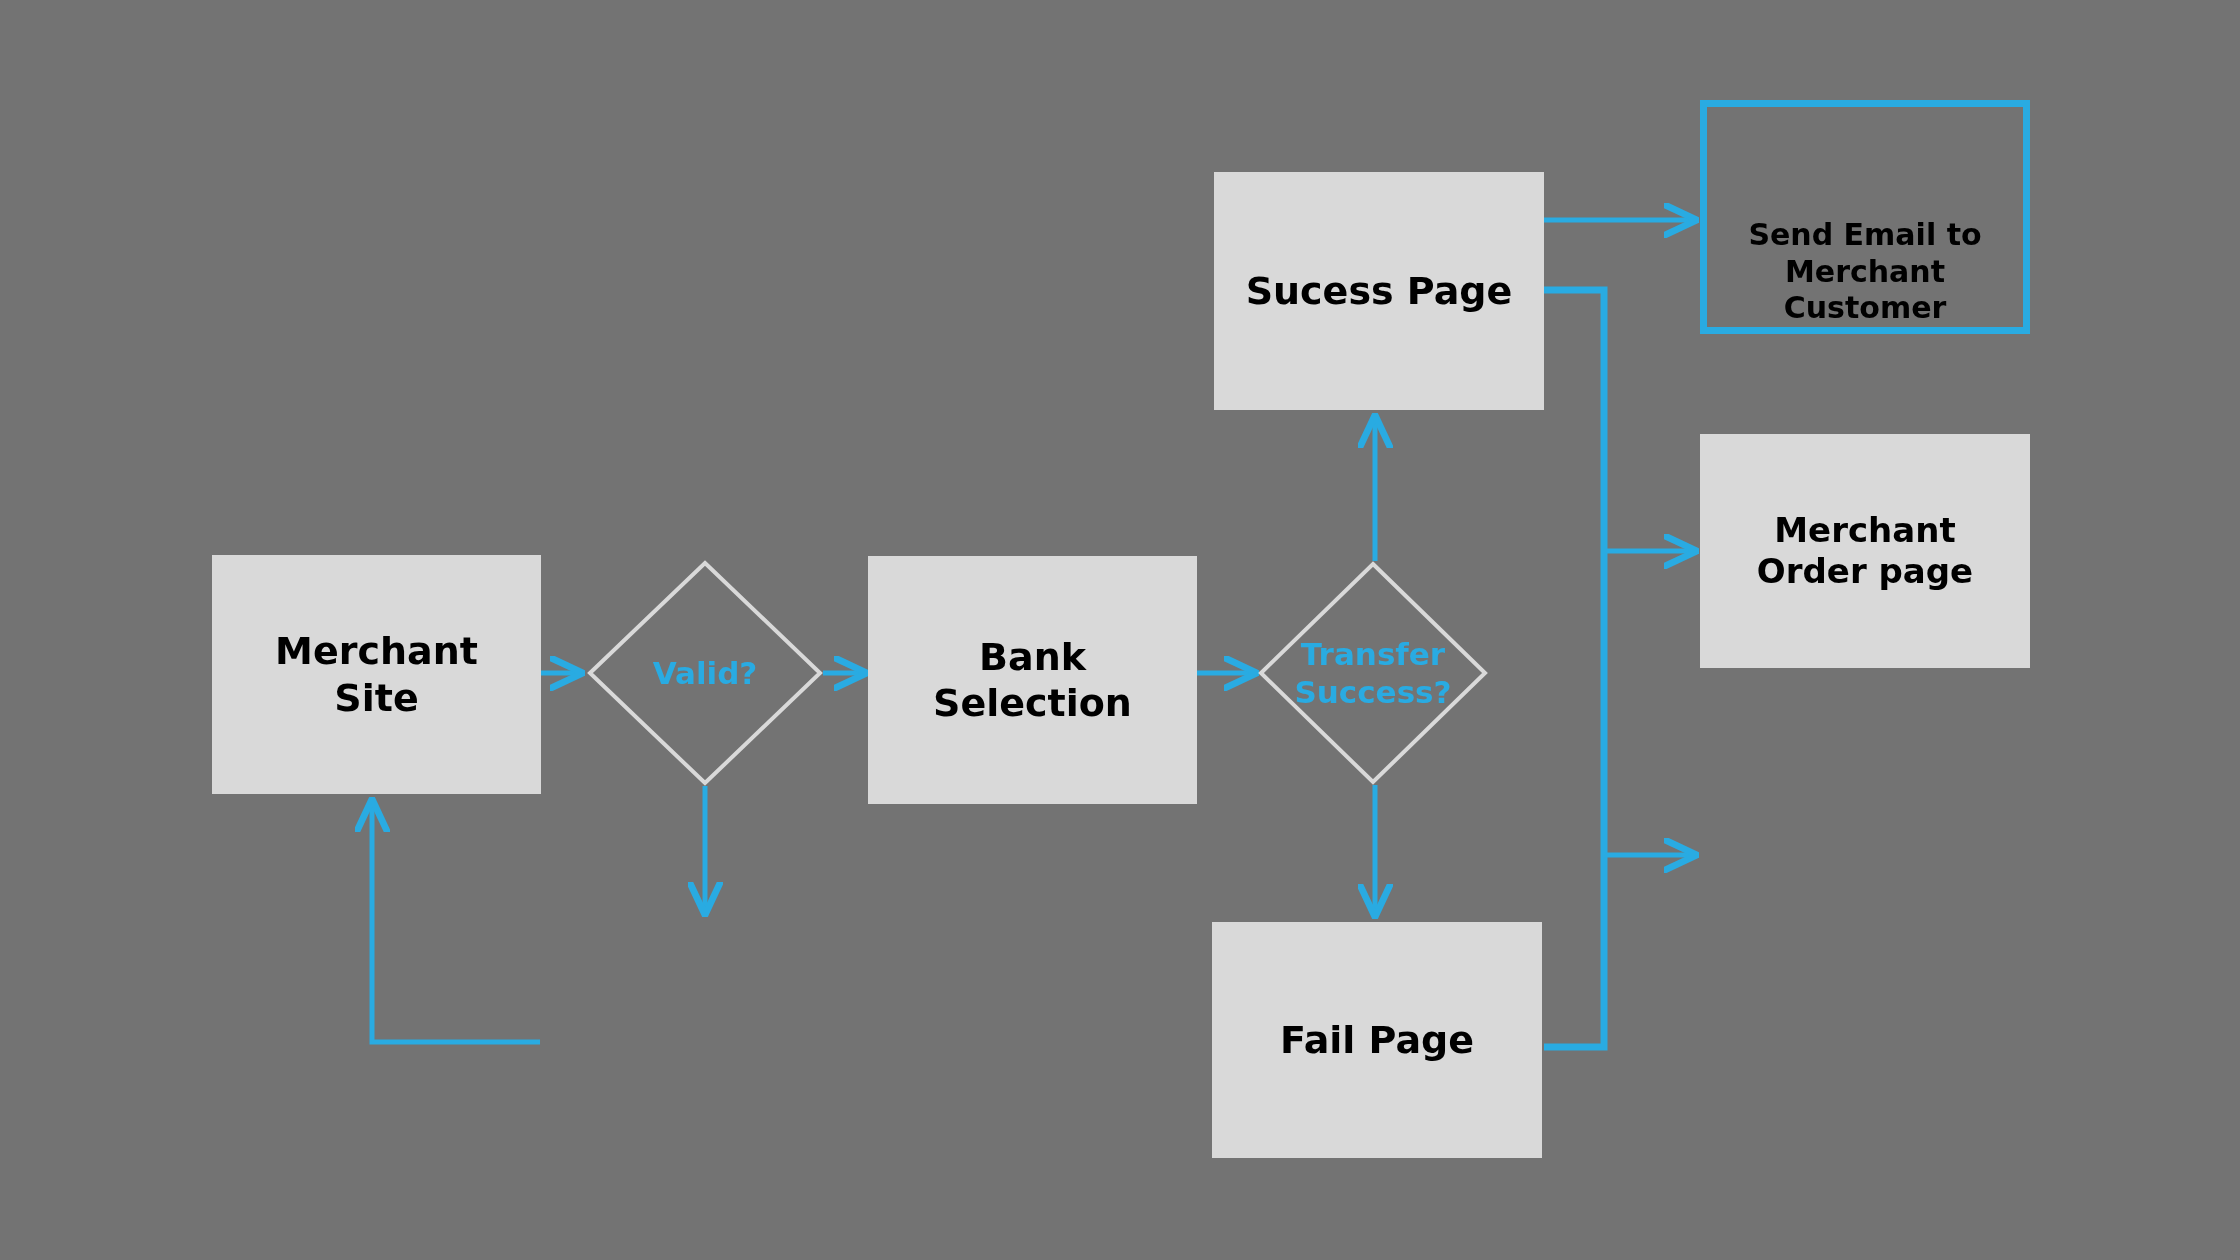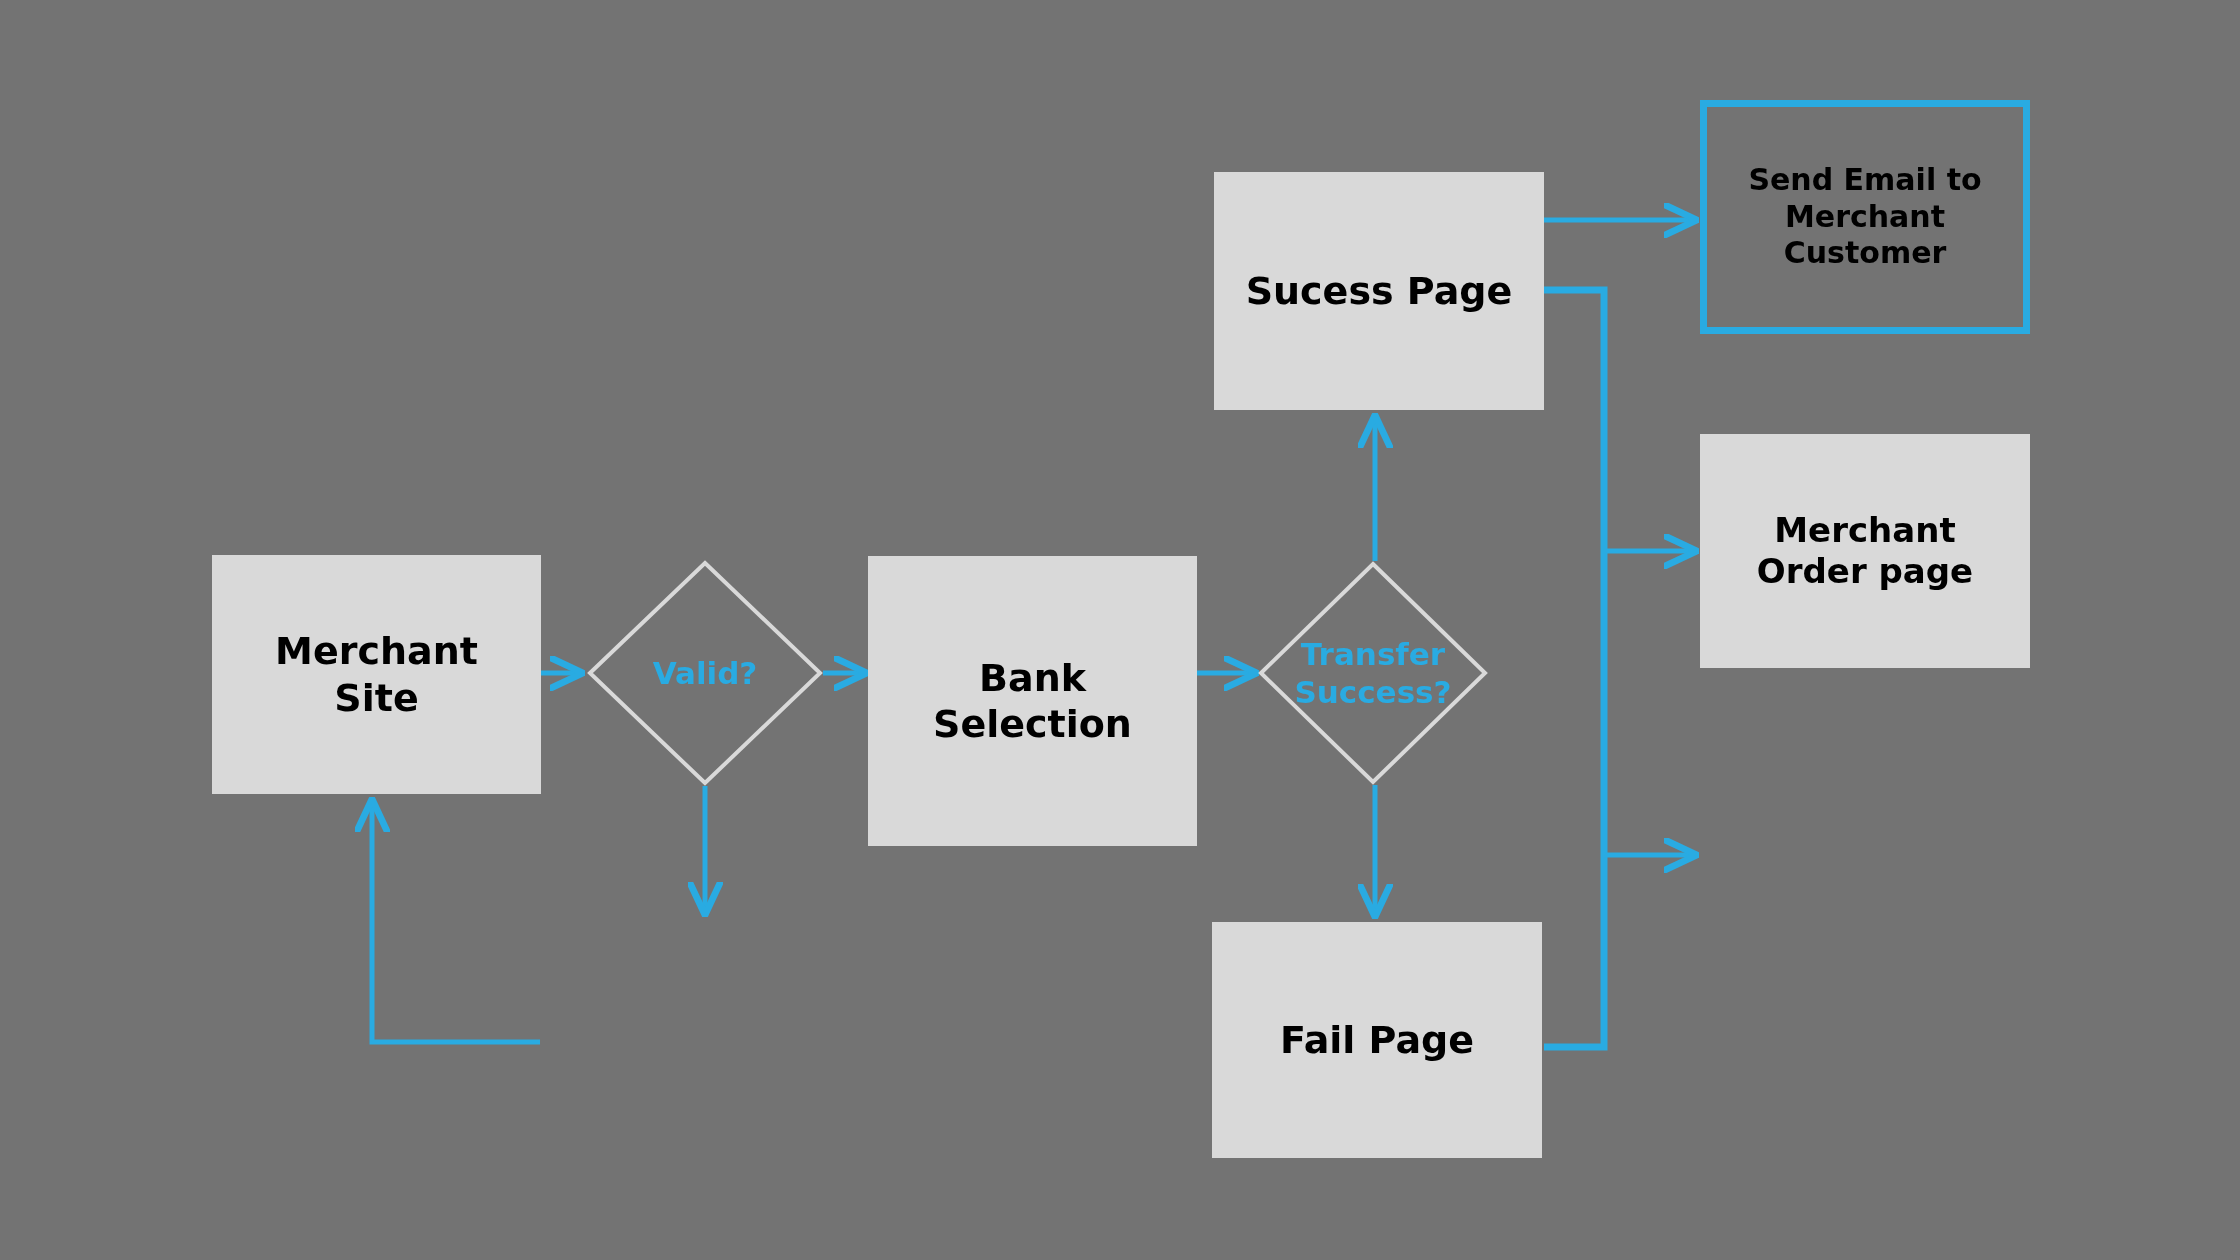--- a/index.html
+++ b/index.html
@@ -70,21 +70,21 @@
   .diamond .diamond-label {
     position: relative;
     z-index: 2;
     white-space: pre-line;
     display: block;
     width: 100%;
   }
   .fs-38 { font-size: 38px; }
   .fs-34 { font-size: 34px; }
   .fs-31 { font-size: 31px; }
-  .fs-30 { font-size: 30px; }
+  .fs-30 { font-size: 30px; align-items: flex-end; }
 </style>
 </head>
 <body>
 
 <div id="canvas">
 
   <svg id="edges" viewBox="0 0 2240 1260" width="2240" height="1260" xmlns="http://www.w3.org/2000/svg">
     <defs>
       <marker id="arrowhead" markerWidth="7" markerHeight="7" refX="6.0" refY="3.5" orient="auto" markerUnits="strokeWidth">
         <path d="M0,0.4 L6.6,3.5 L0,6.6" fill="none" stroke="#29ABE2" stroke-width="1.35" stroke-linecap="round" stroke-linejoin="round"></path>
@@ -119,21 +119,21 @@
 Site</span>
   </div>
 
   <div class="diamond fs-31" style="left:587px; top:560px; width:236px; height:226px;">
     <svg class="diamond-shape" viewBox="0 0 236 226" preserveAspectRatio="none" xmlns="http://www.w3.org/2000/svg">
       <polygon points="118,3 233,113 118,223 3,113" fill="none" stroke="#D9D9D9" stroke-width="4"></polygon>
     </svg>
     <span class="diamond-label">Valid?</span>
   </div>
 
-  <div class="node filled fs-38" style="left:868px; top:556px; width:329px; height:290px;">
+  <div class="node filled fs-38" style="left:868px; top:556px; width:329px; height:248px;">
     <span class="node-label">Bank
 Selection</span>
   </div>
 
   <div class="diamond fs-31" style="left:1258px; top:561px; width:230px; height:224px;">
     <svg class="diamond-shape" viewBox="0 0 230 224" preserveAspectRatio="none" xmlns="http://www.w3.org/2000/svg">
       <polygon points="115,3 227,112 115,221 3,112" fill="none" stroke="#D9D9D9" stroke-width="4"></polygon>
     </svg>
     <span class="diamond-label">Transfer
 Success?</span>

